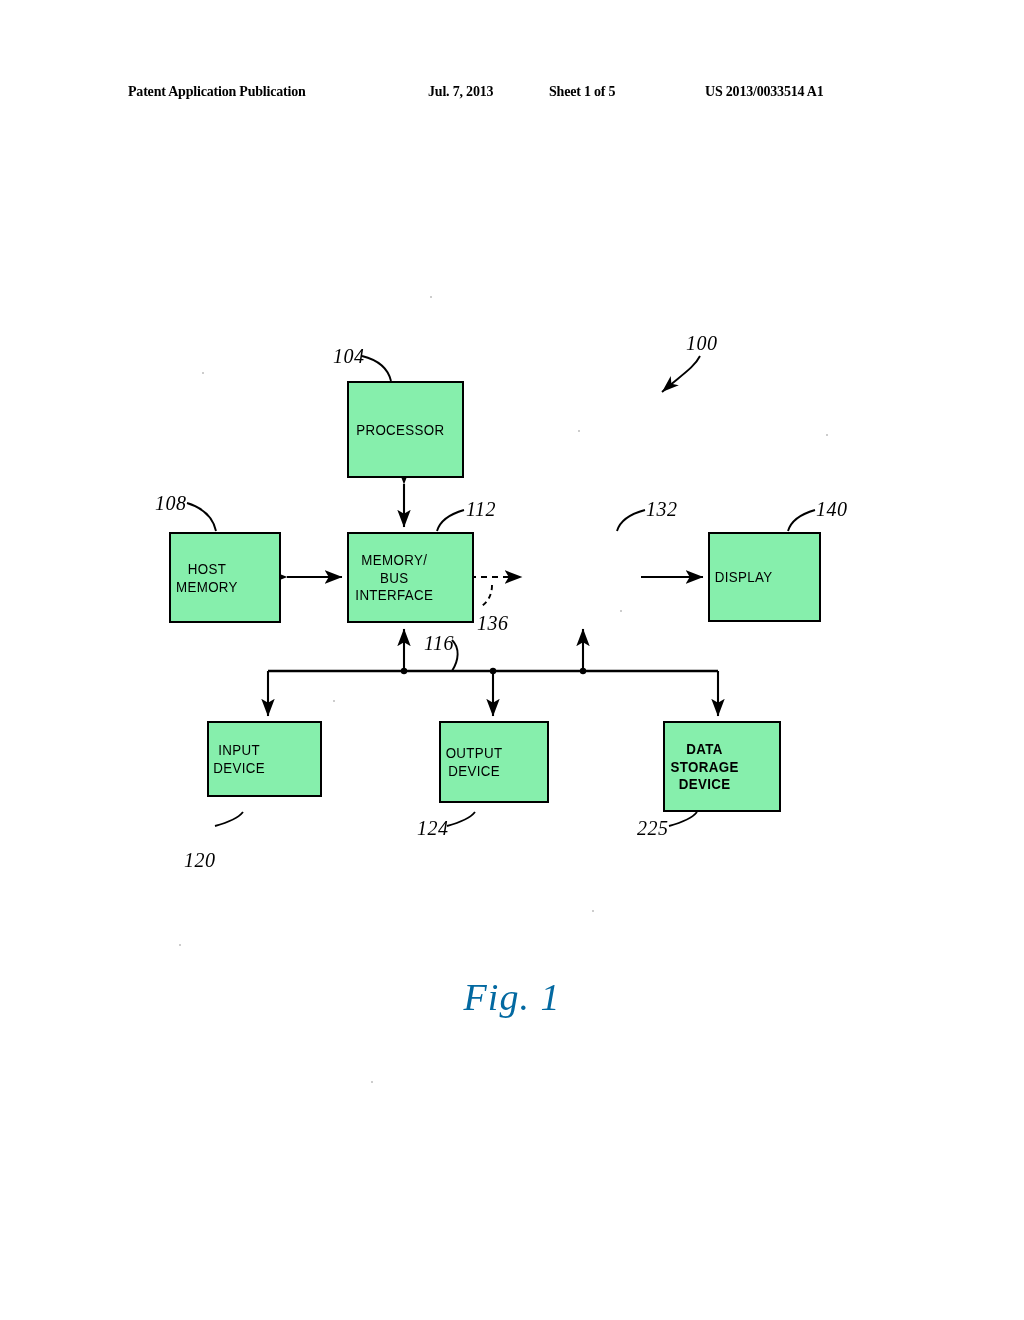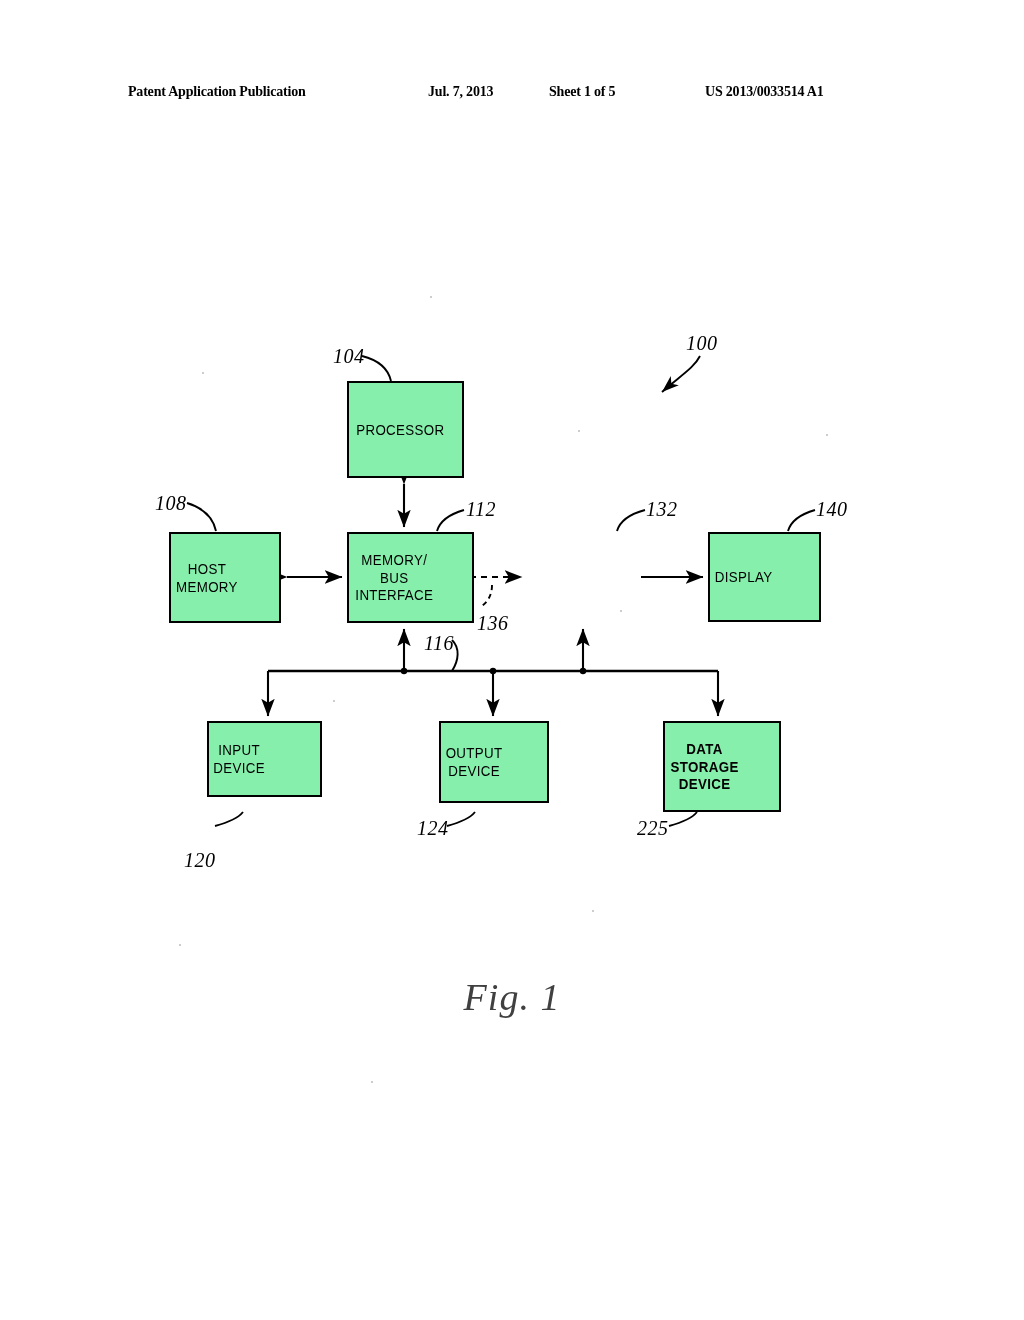--- a/index.html
+++ b/index.html
@@ -122,21 +122,21 @@
   #figure-caption {
     position: absolute;
     left: 0;
     top: 975px;
     width: 1024px;
     text-align: center;
     font-family: "Liberation Serif", serif;
     font-style: italic;
     font-size: 38px;
     letter-spacing: 1px;
-    color: #404040;
+    color: #0369a1;
   }
 
   
   .speckle {
     position: absolute;
     width: 2px;
     height: 2px;
     background: #bdbdbd;
     border-radius: 50%;
   }

